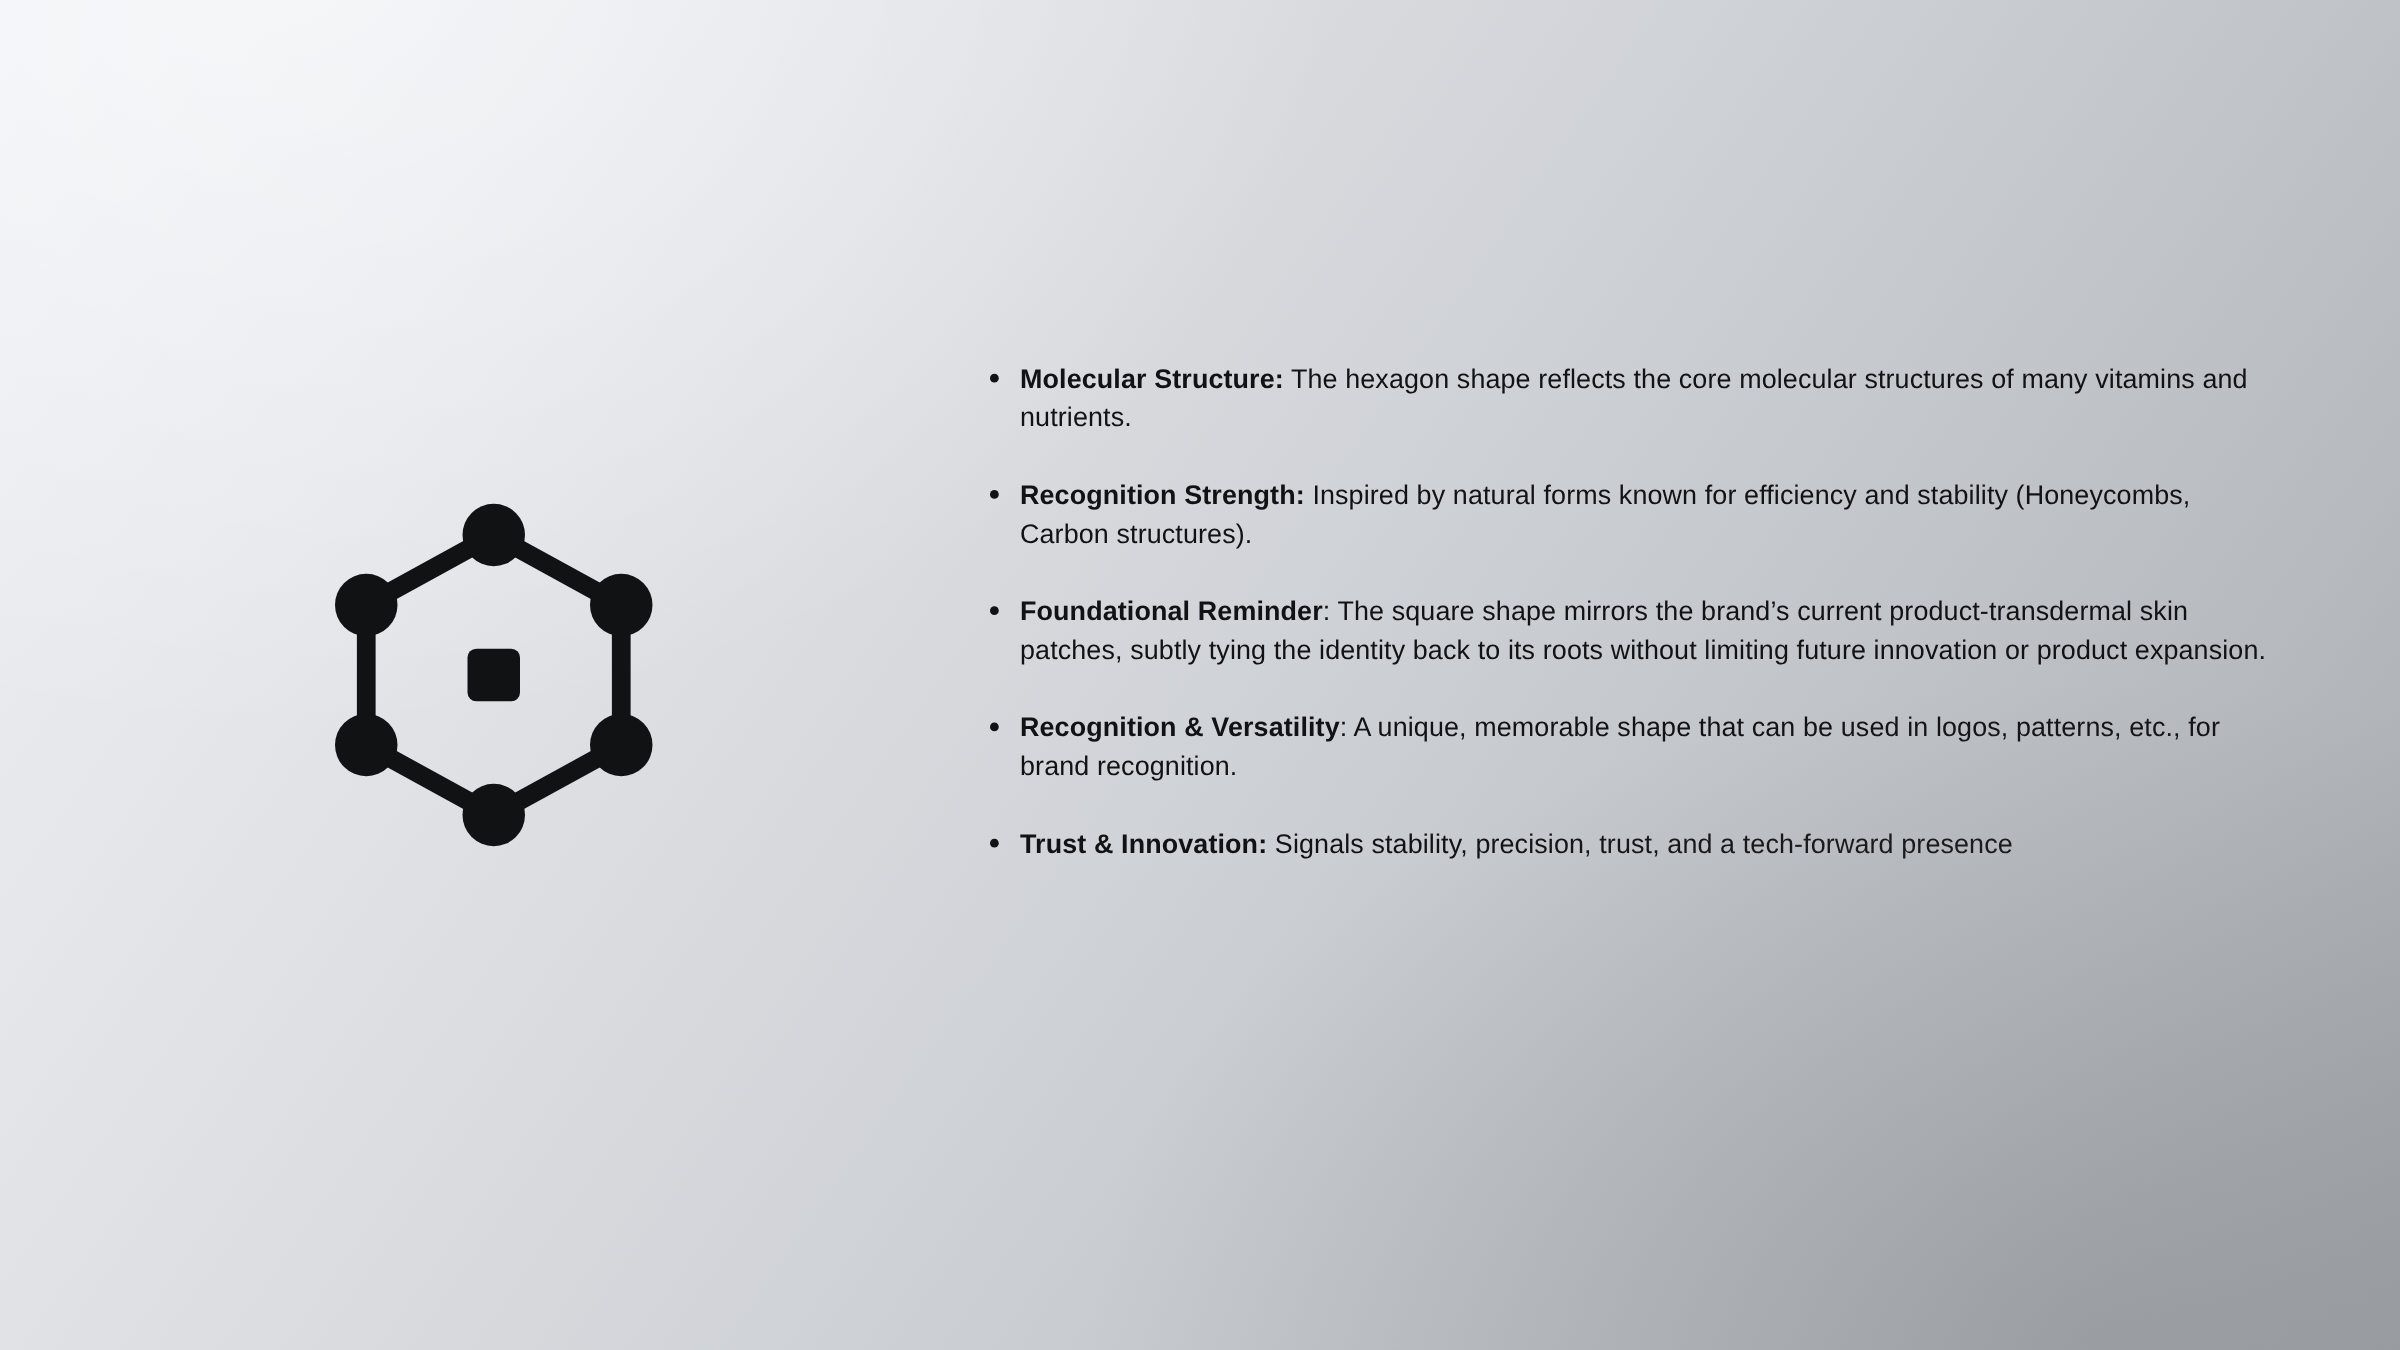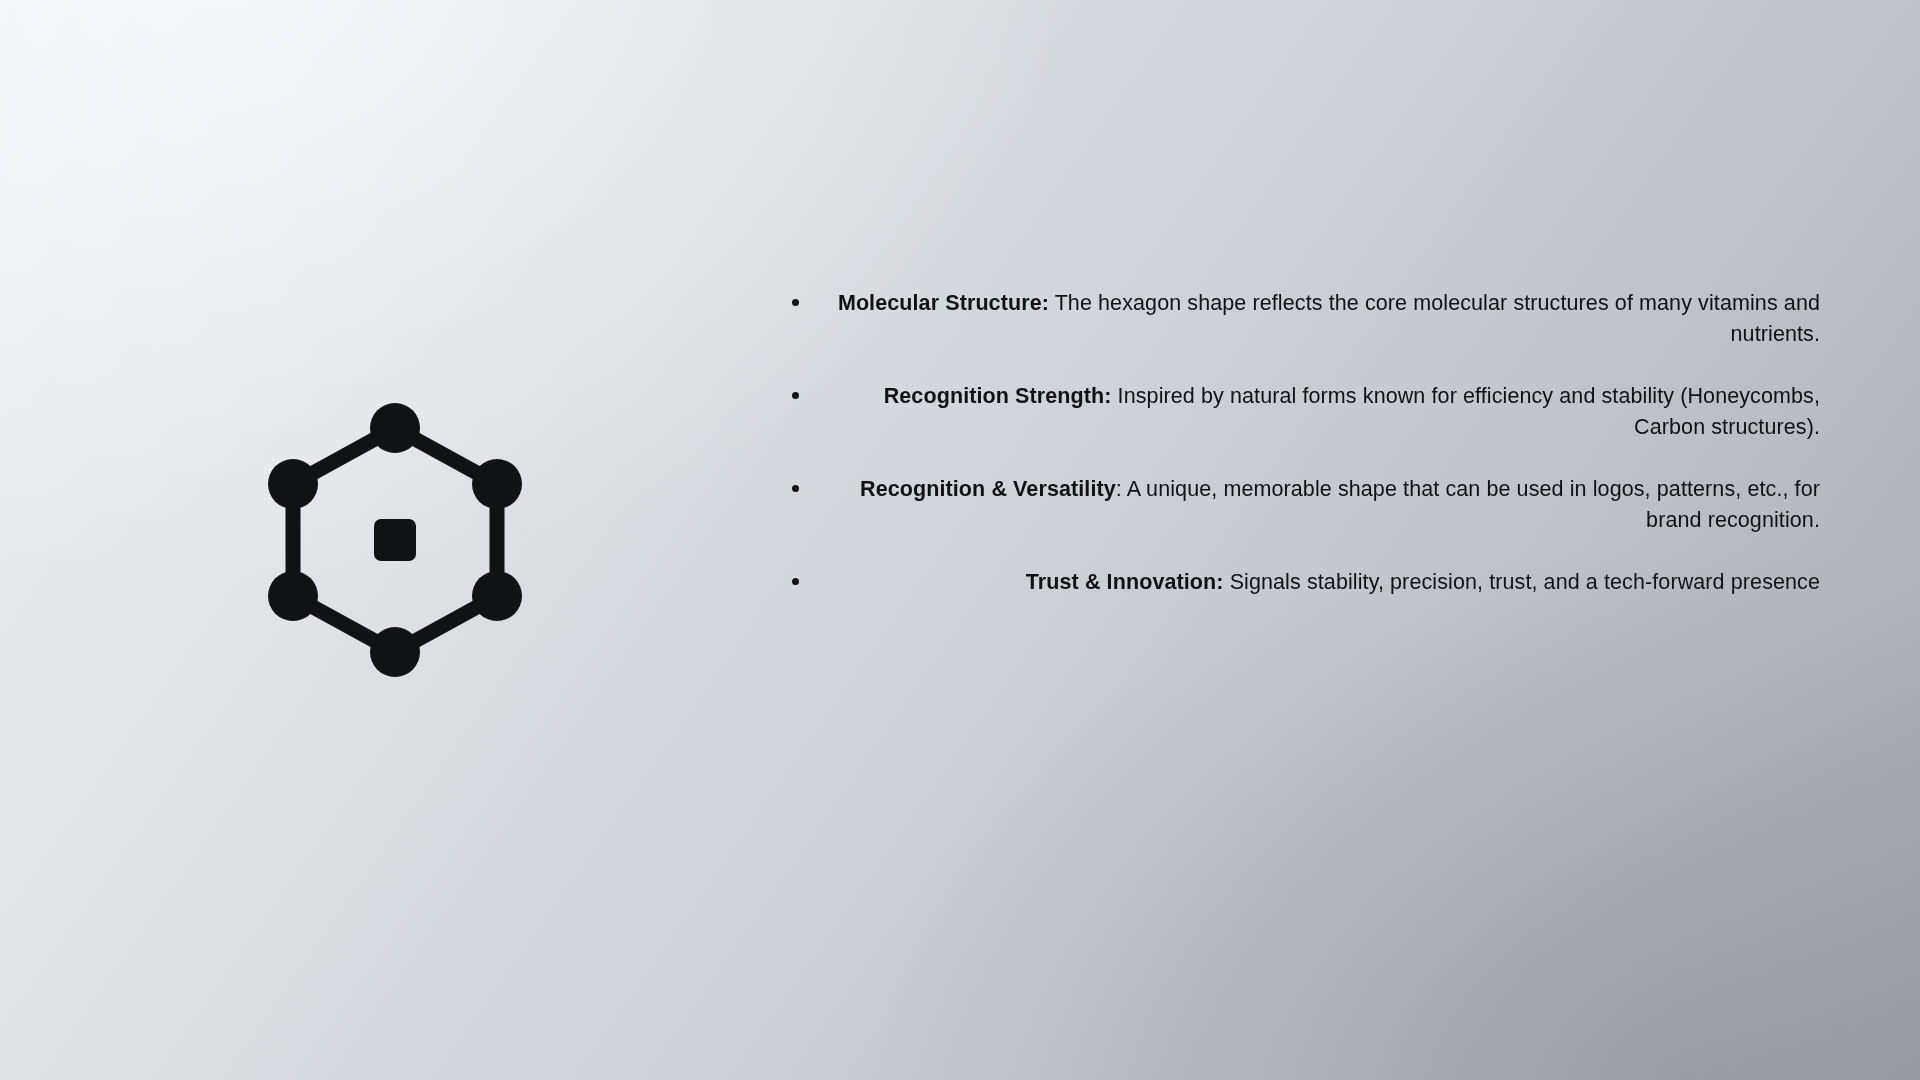--- a/index.html
+++ b/index.html
@@ -73,21 +73,20 @@
     position: absolute;
     left: 790px;
     top: 288px;
     width: 1030px;
   }
 
   ul.points {
     list-style: none;
     margin: 0;
     padding: 0;
-    text-align: right;
   }
 
   ul.points li {
     position: relative;
     padding-left: 26px;
     margin-bottom: 32px;
     color: #111214;
     font-size: 21.5px;
     line-height: 1.42;
     letter-spacing: 0.1px;
@@ -137,20 +136,23 @@
     <ul class="points">
 
       <li>
         <span class="bullet"></span><span class="lead">Molecular Structure:</span><span> The hexagon shape reflects the core molecular structures of many vitamins and nutrients.</span>
       </li>
 
       <li>
         <span class="bullet"></span><span class="lead">Recognition Strength:</span><span> Inspired by natural forms known for efficiency and stability (Honeycombs, Carbon structures).</span>
       </li>
 
+      <li>
+        <span class="bullet"></span><span class="lead">Foundational Reminder</span><span>: The square shape mirrors the brand’s current product-transdermal skin patches, subtly tying the identity back to its roots without limiting future innovation or product expansion.</span>
+      </li>
 
       <li>
         <span class="bullet"></span><span class="lead">Recognition &amp; Versatility</span><span>: A unique, memorable shape that can be used in logos, patterns, etc., for brand recognition.</span>
       </li>
 
       <li>
         <span class="bullet"></span><span class="lead">Trust &amp; Innovation:</span><span> Signals stability, precision, trust, and a tech-forward presence</span>
       </li>
 
     </ul>

